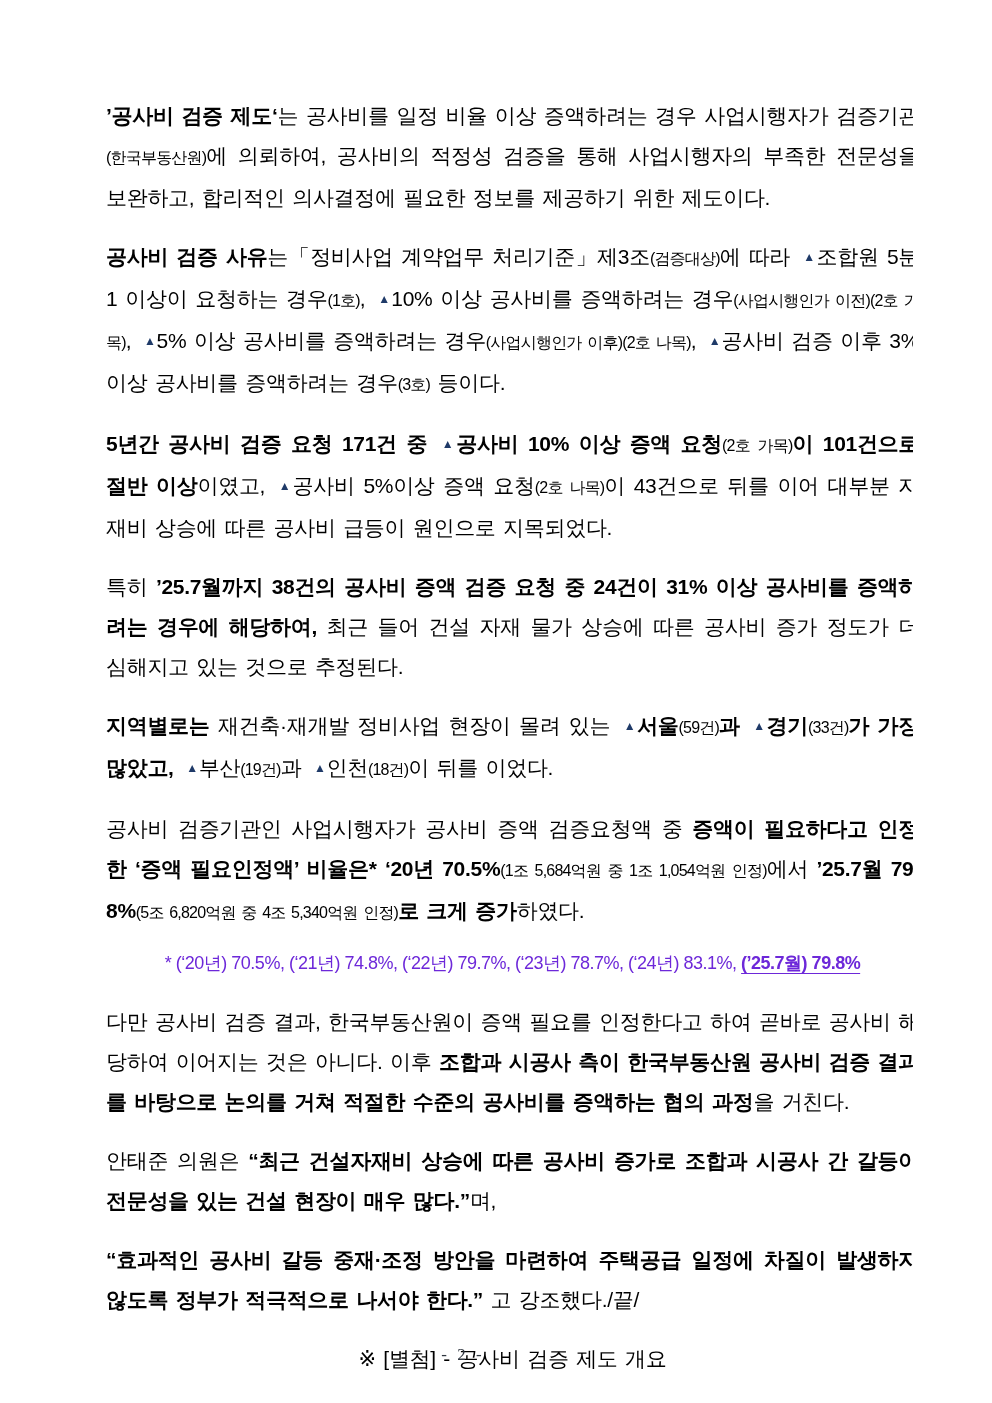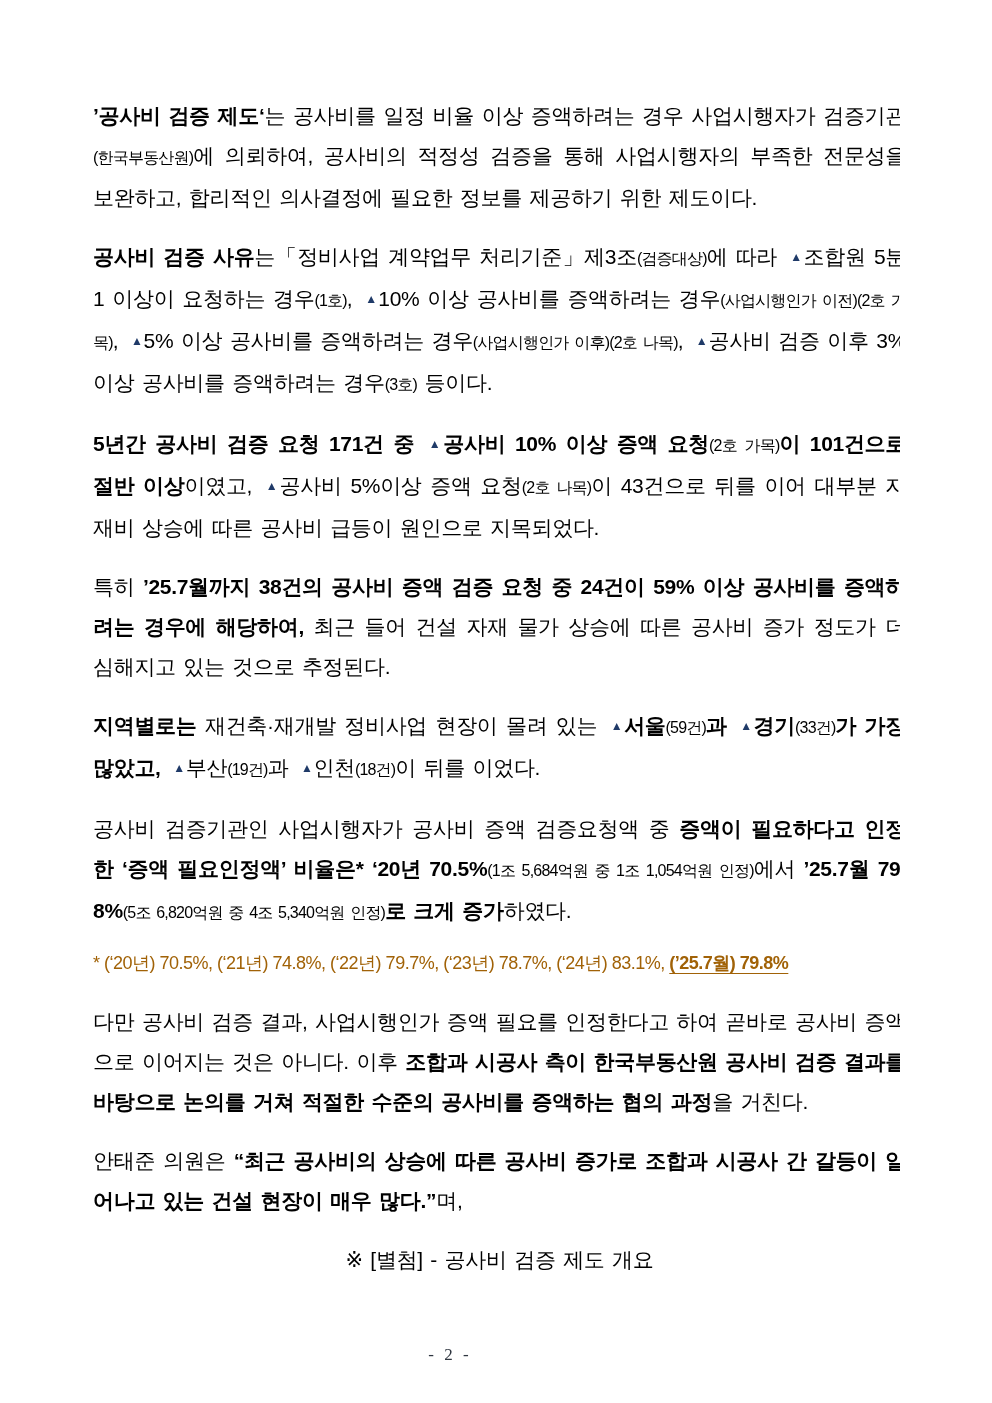--- a/index.html
+++ b/index.html
@@ -4,20 +4,21 @@
 <style>
   html, body { margin: 0; padding: 0; background: #ffffff; }
   .page {
     position: relative;
     width: 900px;
     height: 1403px;
     background: #ffffff;
     overflow: hidden;
     font-family: "Liberation Sans", "DejaVu Sans", sans-serif;
     color: #000;
+    margin-left: 13px;
   }
   .content {
     position: absolute;
     left: 93px;
     top: 96px;
     width: 813px;
   }
   p.body, p.last {
     margin: 0 0 19px 0;
     font-size: 21px;
@@ -26,23 +27,23 @@
     word-break: break-all;
     letter-spacing: -0.3px;
     word-spacing: 2px;
     color: #000;
   }
   p.last { text-align: center; }
   p.fn {
     margin: -4px 0 24px 0;
     font-size: 18px;
     line-height: 30px;
-    text-align: left;
+    text-align: center;
     letter-spacing: -0.5px;
-    color: #a16207;
+    color: #6d28d9;
   }
   .seg { font-weight: 400; }
   .b  { font-weight: 700; }
   .sm { font-size: 16px; letter-spacing: -0.8px; }
   .bu { font-weight: 700; text-decoration: underline; text-underline-offset: 4px; }
   .tri {
     font-size: 12px;
     vertical-align: 3px;
     padding: 0 1px 0 5px;
   }
@@ -59,22 +60,23 @@
   }
 </style>
 </head>
 <body>
 
 <div class="page">
   <main class="content" id="doc-body">
       <p class="body"><span class="seg b">’공사비 검증 제도‘</span><span class="seg">는 공사비를 일정 비율 이상 증액하려는 경우 사업시행자가 검증기관</span><span class="seg sm">(한국부동산원)</span><span class="seg">에 의뢰하여, 공사비의 적정성 검증을 통해 사업시행자의 부족한 전문성을 보완하고, 합리적인 의사결정에 필요한 정보를 제공하기 위한 제도이다.</span></p>
       <p class="body"><span class="seg b">공사비 검증 사유</span><span class="seg">는「정비사업 계약업무 처리기준」제3조</span><span class="seg sm">(검증대상)</span><span class="seg">에 따라 </span><span class="seg tri" style="color: rgb(31, 58, 104);">▲</span><span class="seg">조합원 5분 1 이상이 요청하는 경우</span><span class="seg sm">(1호)</span><span class="seg">, </span><span class="seg tri" style="color: rgb(31, 58, 104);">▲</span><span class="seg">10% 이상 공사비를 증액하려는 경우</span><span class="seg sm">(사업시행인가 이전)(2호 가목)</span><span class="seg">, </span><span class="seg tri" style="color: rgb(31, 58, 104);">▲</span><span class="seg">5% 이상 공사비를 증액하려는 경우</span><span class="seg sm">(사업시행인가 이후)(2호 나목)</span><span class="seg">, </span><span class="seg tri" style="color: rgb(31, 58, 104);">▲</span><span class="seg">공사비 검증 이후 3% 이상 공사비를 증액하려는 경우</span><span class="seg sm">(3호)</span><span class="seg"> 등이다.</span></p>
       <p class="body"><span class="seg b">5년간 공사비 검증 요청 171건 중 </span><span class="seg tri" style="color: rgb(31, 58, 104);">▲</span><span class="seg b">공사비 10% 이상 증액 요청</span><span class="seg sm">(2호 가목)</span><span class="seg b">이 101건으로 절반 이상</span><span class="seg">이였고, </span><span class="seg tri" style="color: rgb(31, 58, 104);">▲</span><span class="seg">공사비 5%이상 증액 요청</span><span class="seg sm">(2호 나목)</span><span class="seg">이 43건으로 뒤를 이어 대부분 자재비 상승에 따른 공사비 급등이 원인으로 지목되었다.</span></p>
-      <p class="body"><span class="seg">특히 </span><span class="seg b">’25.7월까지 38건의 공사비 증액 검증 요청 중 24건이 59% 이상 공사비를 증액하려는 경우에 해당하여,</span><span class="seg"> 최근 들어 건설 자재 물가 상승에 따른 공사비 증가 정도가 더 심해지고 있는 것으로 추정된다.</span></p>
+      <p class="body"><span class="seg">특히 </span><span class="seg b">’25.7월까지 38건의 공사비 증액 검증 요청 중 24건이 31% 이상 공사비를 증액하려는 경우에 해당하여,</span><span class="seg"> 최근 들어 건설 자재 물가 상승에 따른 공사비 증가 정도가 더 심해지고 있는 것으로 추정된다.</span></p>
       <p class="body"><span class="seg b">지역별로는</span><span class="seg"> 재건축·재개발 정비사업 현장이 몰려 있는 </span><span class="seg tri" style="color: rgb(31, 58, 104);">▲</span><span class="seg b">서울</span><span class="seg sm">(59건)</span><span class="seg b">과 </span><span class="seg tri" style="color: rgb(31, 58, 104);">▲</span><span class="seg b">경기</span><span class="seg sm">(33건)</span><span class="seg b">가 가장 많았고,</span><span class="seg"> </span><span class="seg tri" style="color: rgb(31, 58, 104);">▲</span><span class="seg">부산</span><span class="seg sm">(19건)</span><span class="seg">과 </span><span class="seg tri" style="color: rgb(31, 58, 104);">▲</span><span class="seg">인천</span><span class="seg sm">(18건)</span><span class="seg">이 뒤를 이었다.</span></p>
       <p class="body"><span class="seg">공사비 검증기관인 사업시행자가 공사비 증액 검증요청액 중 </span><span class="seg b">증액이 필요하다고 인정한 ‘증액 필요인정액’ 비율은* ‘20년 70.5%</span><span class="seg sm">(1조 5,684억원 중 1조 1,054억원 인정)</span><span class="seg">에서 </span><span class="seg b">’25.7월 79.8%</span><span class="seg sm">(5조 6,820억원 중 4조 5,340억원 인정)</span><span class="seg b">로 크게 증가</span><span class="seg">하였다.</span></p>
       <p class="fn"><span class="seg">* (‘20년) 70.5%, (‘21년) 74.8%, (‘22년) 79.7%, (‘23년) 78.7%, (‘24년) 83.1%, </span><span class="seg bu">(’25.7월) 79.8%</span></p>
-      <p class="body"><span class="seg">다만 공사비 검증 결과, 사업시행인가 증액 필요를 인정한다고 하여 곧바로 공사비 증액으로 이어지는 것은 아니다. 이후 </span><span class="seg b">조합과 시공사 측이 한국부동산원 공사비 검증 결과를 바탕으로 논의를 거쳐 적절한 수준의 공사비를 증액하는 협의 과정</span><span class="seg">을 거친다.</span></p>
-      <p class="body"><span class="seg">안태준 의원은 </span><span class="seg b">“최근 공사비의 상승에 따른 공사비 증가로 조합과 시공사 간 갈등이 일어나고 있는 건설 현장이 매우 많다.”</span><span class="seg">며,</span></p>
+      <p class="body"><span class="seg">다만 공사비 검증 결과, 한국부동산원이 증액 필요를 인정한다고 하여 곧바로 공사비 해당하여 이어지는 것은 아니다. 이후 </span><span class="seg b">조합과 시공사 측이 한국부동산원 공사비 검증 결과를 바탕으로 논의를 거쳐 적절한 수준의 공사비를 증액하는 협의 과정</span><span class="seg">을 거친다.</span></p>
+      <p class="body"><span class="seg">안태준 의원은 </span><span class="seg b">“최근 건설자재비 상승에 따른 공사비 증가로 조합과 시공사 간 갈등이 전문성을 있는 건설 현장이 매우 많다.”</span><span class="seg">며,</span></p>
+      <p class="body"><span class="seg b">“효과적인 공사비 갈등 중재·조정 방안을 마련하여 주택공급 일정에 차질이 발생하지 않도록 정부가 적극적으로 나서야 한다.”</span><span class="seg"> 고 강조했다./끝/</span></p>
       <p class="last"><span class="seg">※ [별첨] - 공사비 검증 제도 개요</span></p>
     </main>
   <div class="page-num">- 2 -</div>
 </div>
 
 </body></html>

